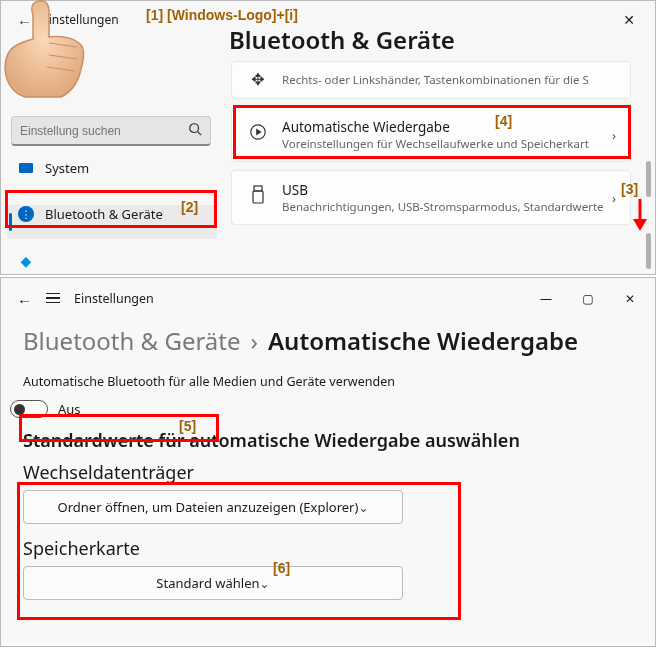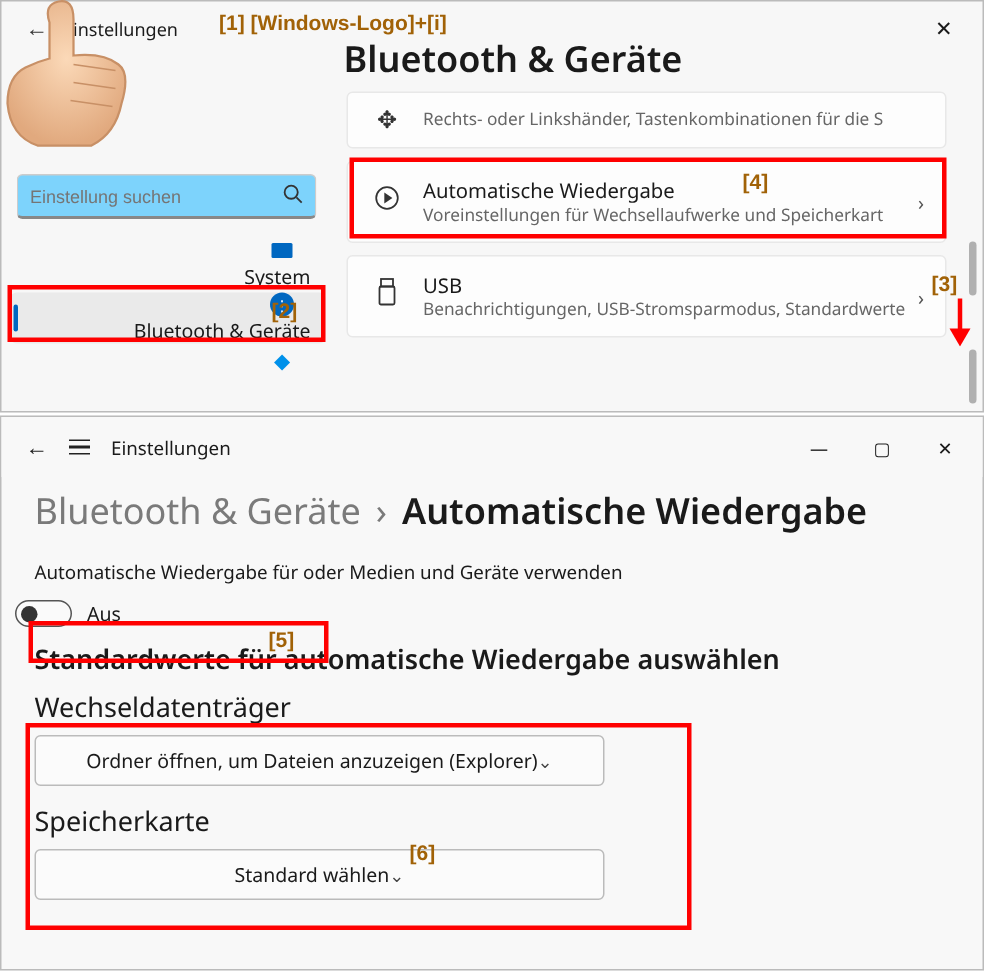--- a/index.html
+++ b/index.html
@@ -51,21 +51,21 @@
     font-weight: 600;
   }
   .search-box {
     position: absolute;
     left: 10px;
     top: 115px;
     width: 200px;
     height: 30px;
     border: 1px solid #ccc;
     border-bottom: 2px solid #888;
-    background: #7dd3fc;
+    background: #e5e5e5;
     border-radius: 4px;
     display: flex;
     align-items: center;
     padding: 0 8px;
   }
   .search-box input {
     flex: 1;
     border: none;
     outline: none;
     font-size: 12px;
@@ -73,28 +73,27 @@
   }
   .search-icon { font-size: 13px; color: #333; }
   .sidebar {
     position: absolute;
     left: 6px;
     top: 158px;
     width: 210px;
   }
   .side-item {
     display: flex;
-    align-items: flex-end;
+    align-items: flex-start;
     height: 34px;
     padding: 0 10px;
     border-radius: 4px;
-    margin-bottom: 2px;
+    margin-bottom: 12px;
     cursor: pointer;
     font-size: 13px;
-    flex-direction: column;
   }
   .side-item.active {
     background: #eaeaea;
     position: relative;
   }
   .side-item.active::before {
     content: '';
     position: absolute;
     left: 2px; top: 8px; bottom: 8px;
     width: 3px;
@@ -337,21 +336,21 @@
       <span class="tb-ic">✕</span>
     </div>
   </div>
 
   <div class="breadcrumbs">
     <span class="bc-grey">Bluetooth &amp; Geräte</span>
     <span class="bc-sep">›</span>
     <span class="bc-main">Automatische Wiedergabe</span>
   </div>
 
-  <div class="section-label">Automatische Wiedergabe für oder Medien und Geräte verwenden</div>
+  <div class="section-label">Automatische Bluetooth für alle Medien und Geräte verwenden</div>
 
   <div class="toggle-row">
     <div class="toggle"></div>
     <span class="toggle-label">Aus</span>
   </div>
 
   <div class="subhead">Standardwerte für automatische Wiedergabe auswählen</div>
 
   <div class="field-block">
     <div class="field-label">Wechseldatenträger</div>

